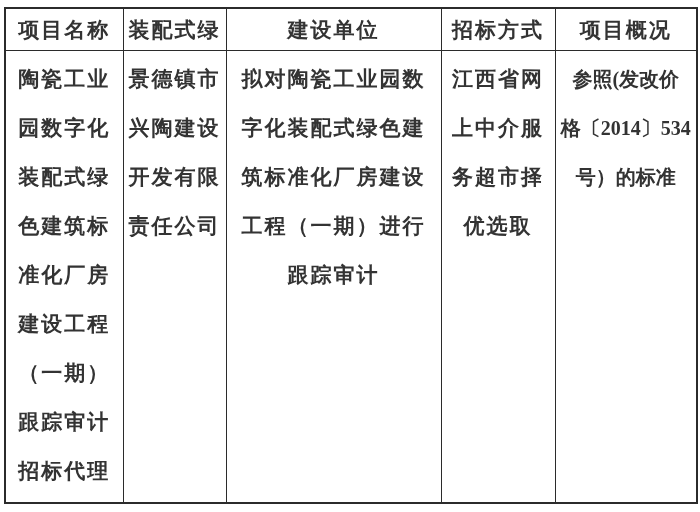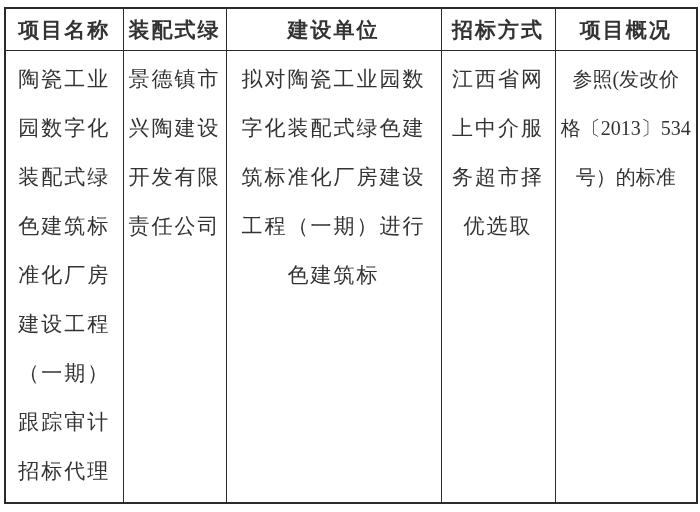--- a/index.html
+++ b/index.html
@@ -20,21 +20,21 @@
     border: 2px solid #2b2b2b;
     background: #ffffff;
   }
   col.c0 { width: 118px; }
   col.c1 { width: 103px; }
   col.c2 { width: 215px; }
   col.c3 { width: 114px; }
   col.c4 { width: 142px; }
   th, td {
     border: 1px solid #2b2b2b;
-    font-weight: 400;
+    font-weight: 700;
     color: #333333;
     text-align: center;
     overflow: hidden;
   }
   th {
     height: 41px;
     padding: 0;
     font-size: 21px;
     letter-spacing: 2px;
     vertical-align: middle;
@@ -86,23 +86,23 @@
 跟踪审计
 招标代理</td>
       <td>景德镇市
 兴陶建设
 开发有限
 责任公司</td>
       <td>拟对陶瓷工业园数
 字化装配式绿色建
 筑标准化厂房建设
 工程（一期）进行
-色建筑标</td>
+跟踪审计</td>
       <td>江西省网
 上中介服
 务超市择
 优选取</td>
       <td class="tight">参照(发改价
-格〔2013〕534
+格〔2014〕534
 号）的标准</td>
     </tr>
   </tbody>
 </table>
 
 </body></html>

